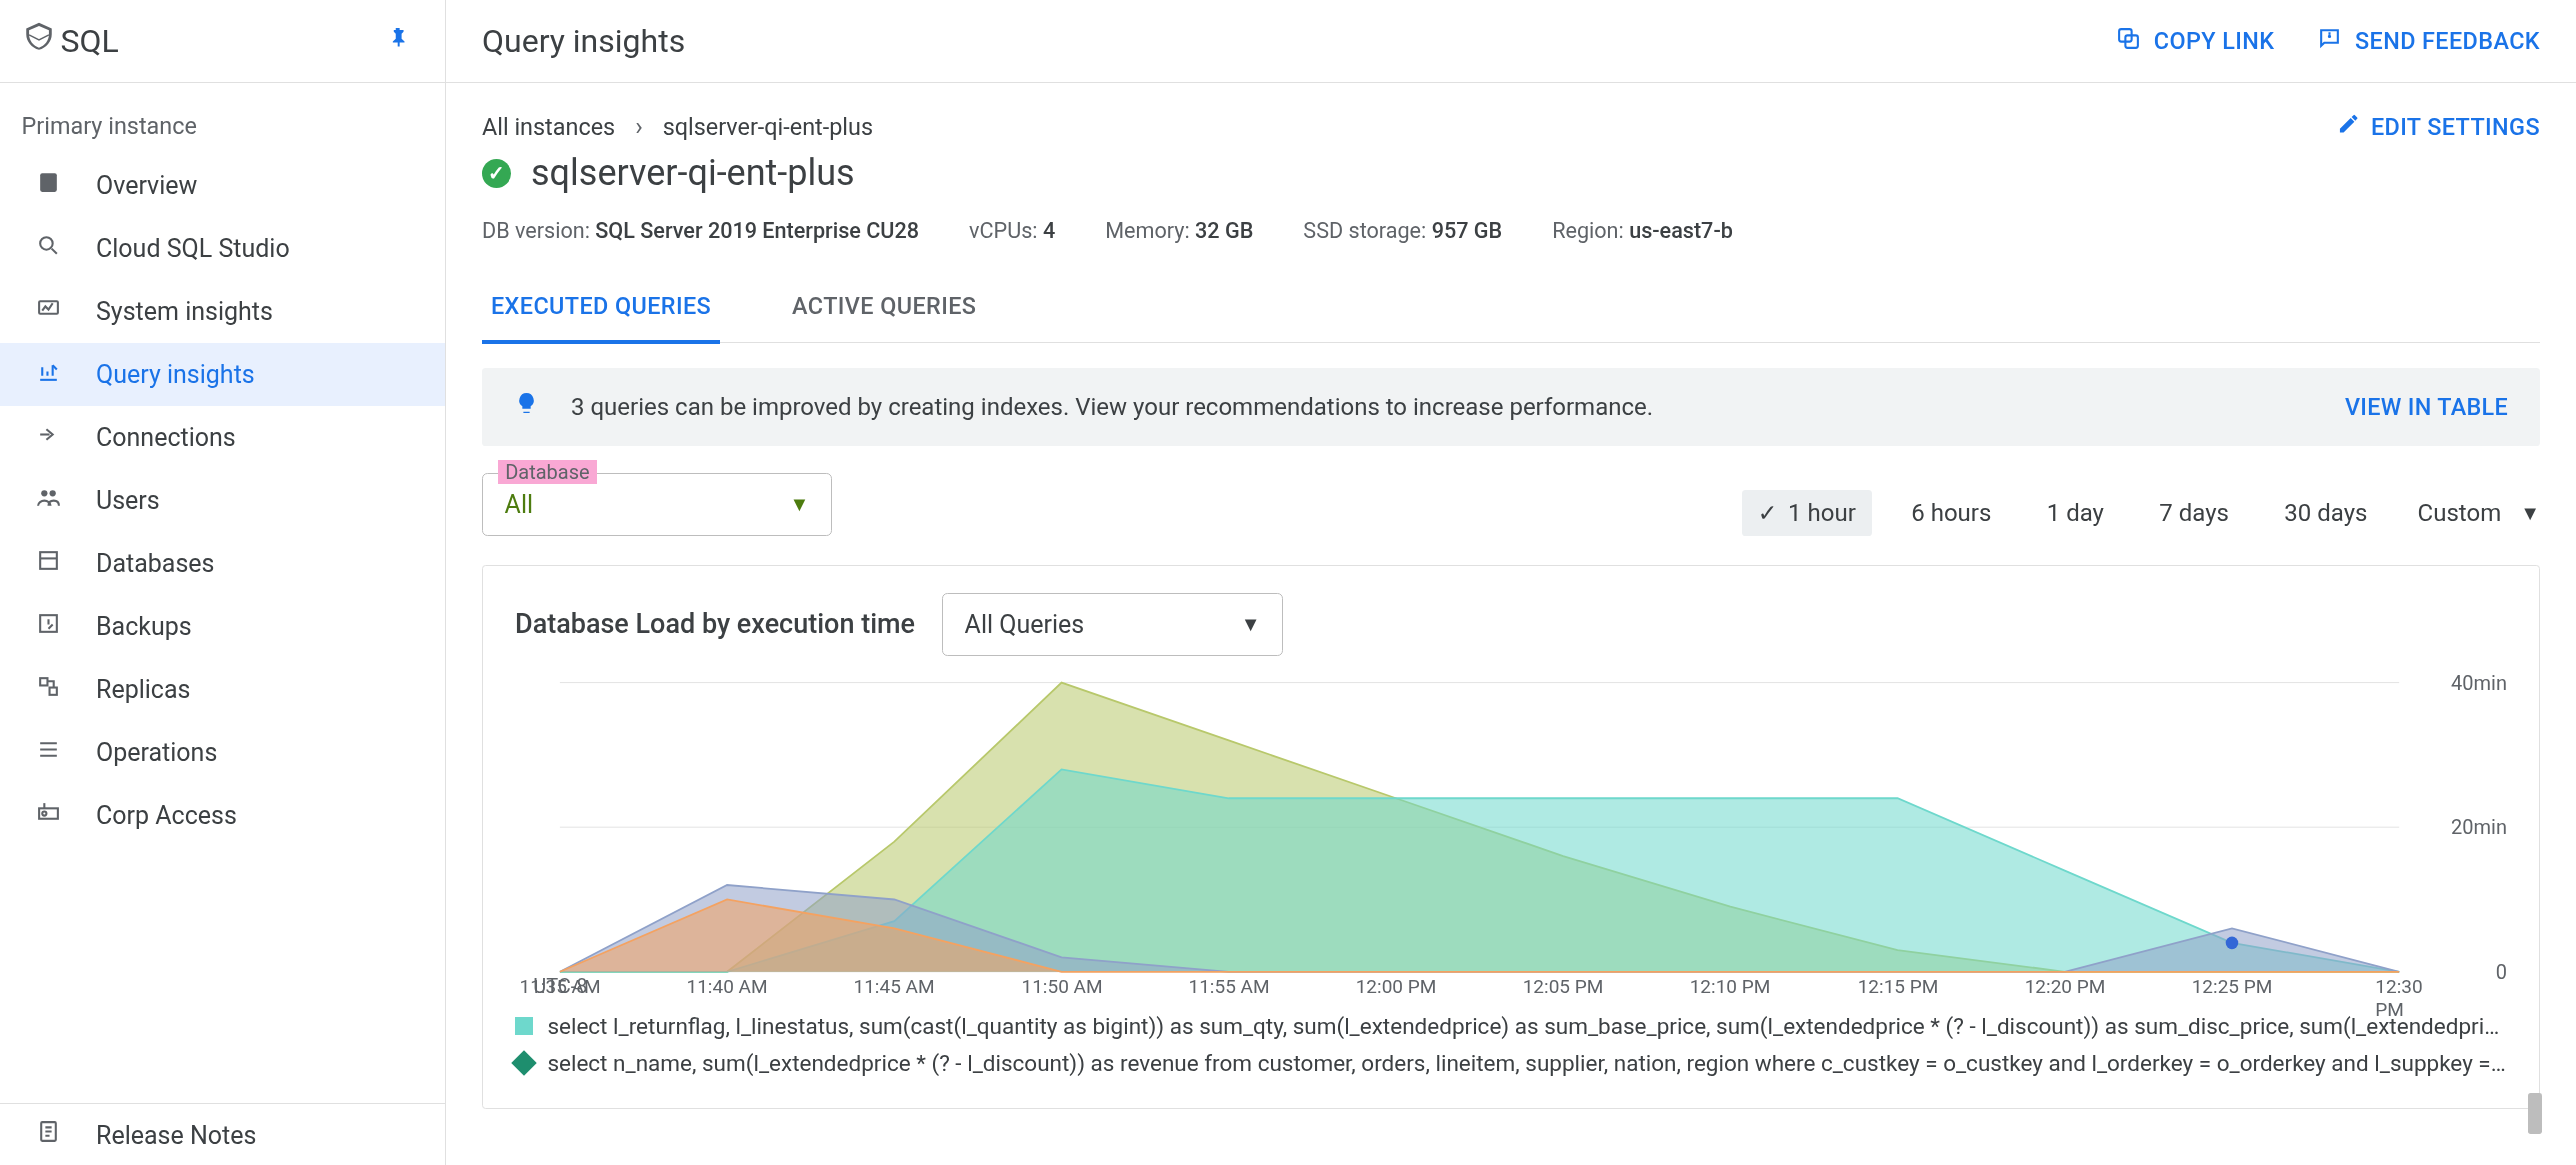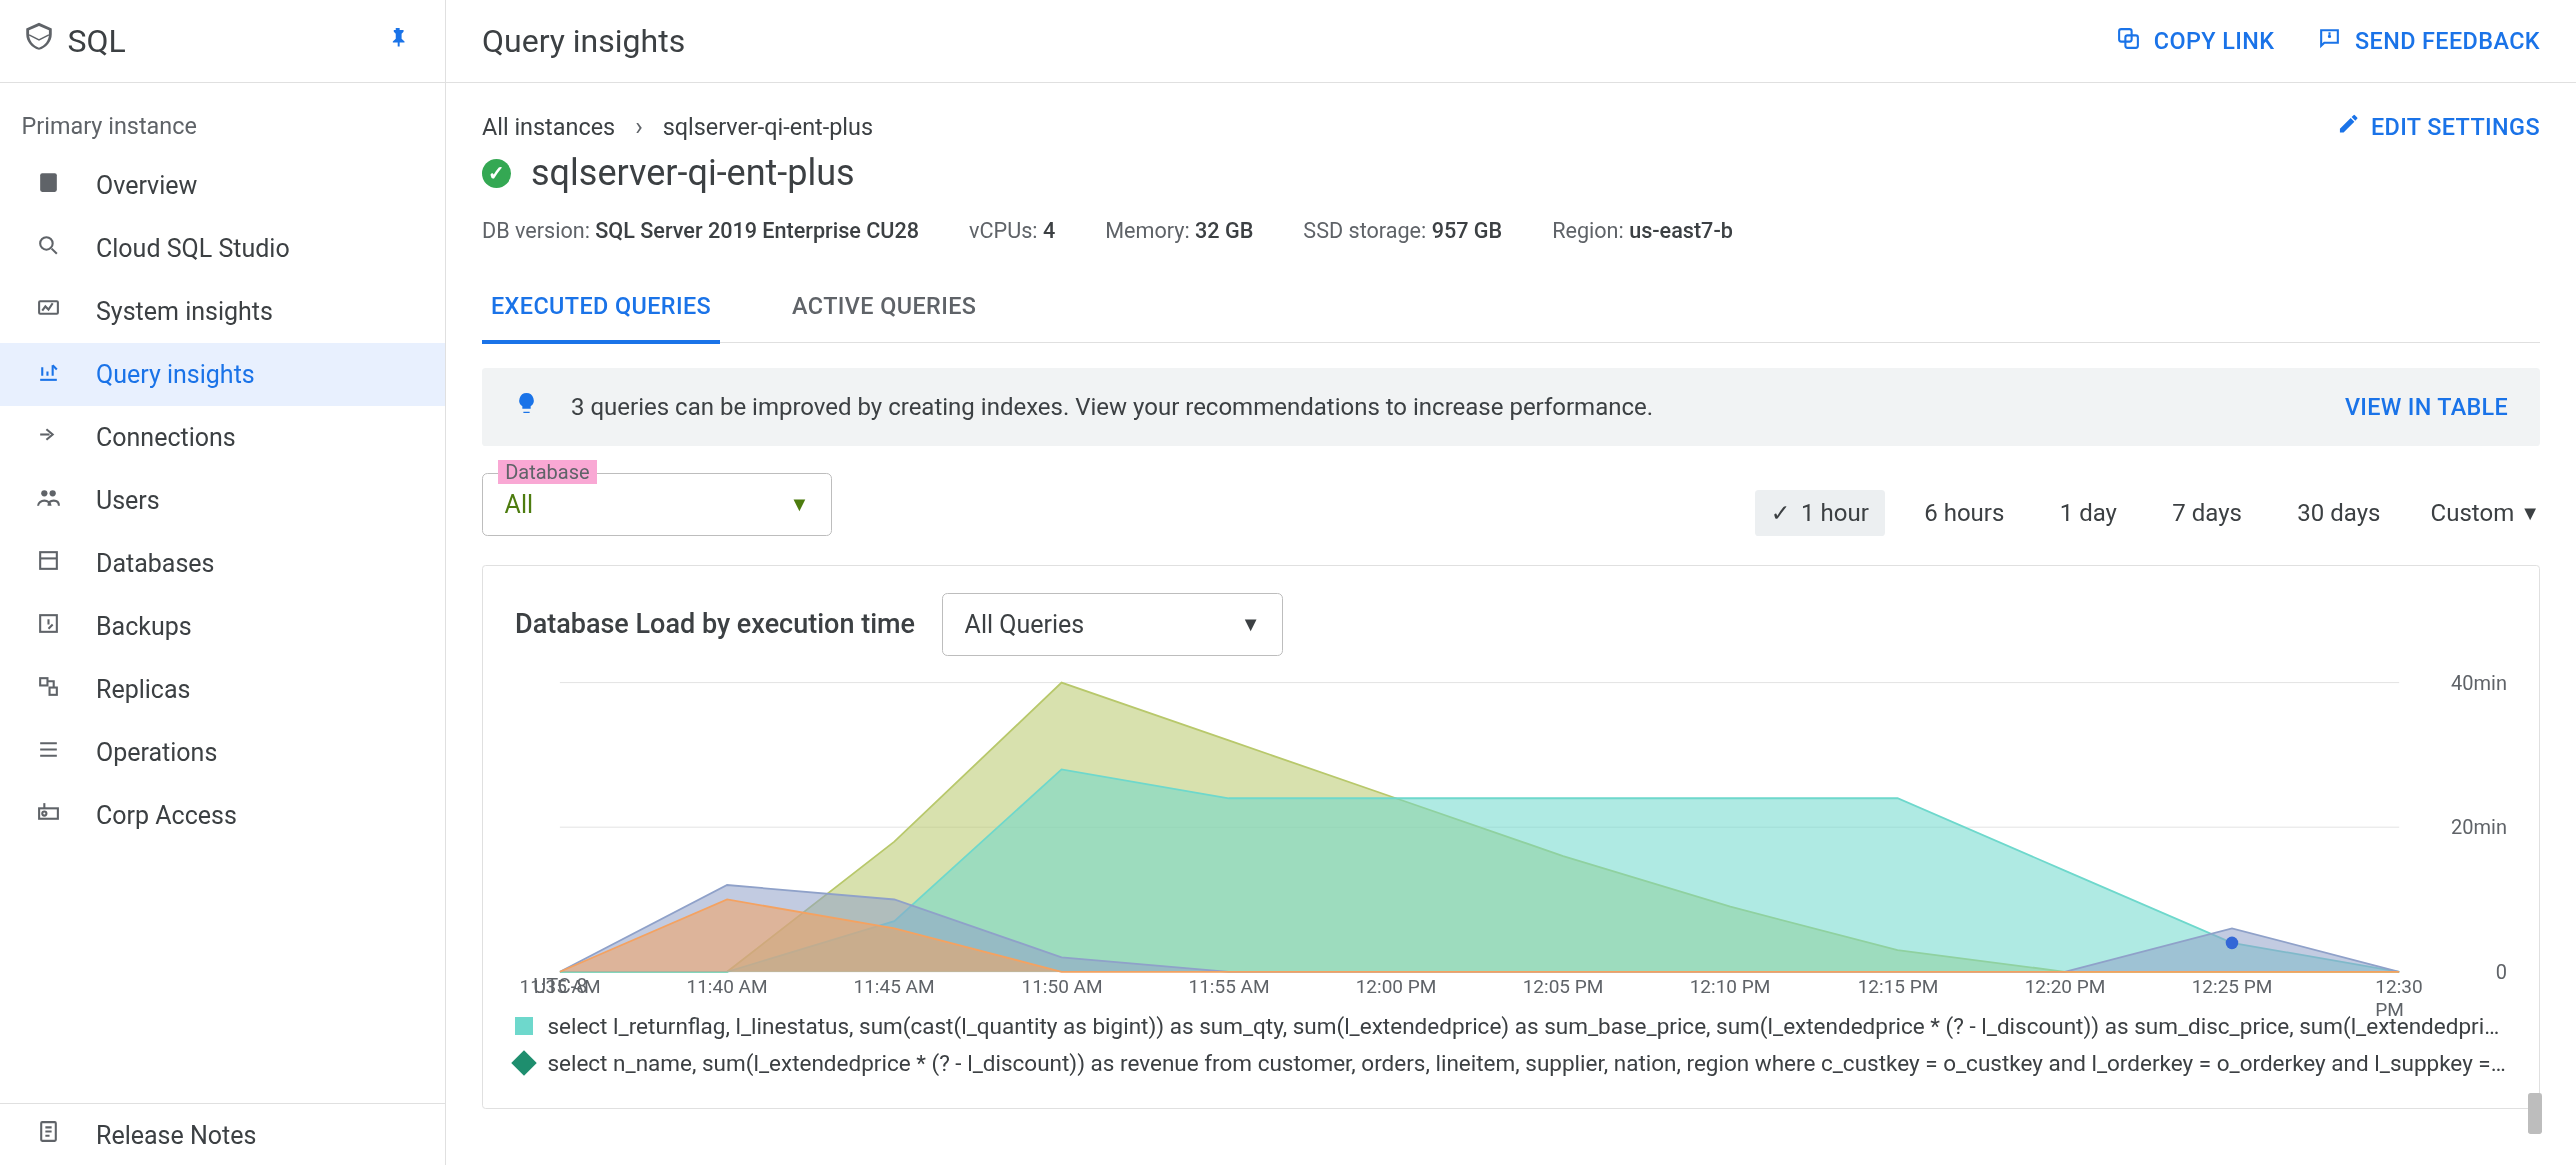--- a/index.html
+++ b/index.html
@@ -2,21 +2,21 @@
 <html style="font-size:14.4px"><head>
 <meta charset="utf-8">
 <style>
   * { box-sizing: border-box; margin: 0; padding: 0; }
   html, body { width: 2576px; height: 1166px; }
   body { font-family: Roboto, "Helvetica Neue", Arial, sans-serif; background: #fff; color: #3c4043; }
 
   
   .top-row { height: 83px; display: flex; align-items: center; border-bottom: 0.9px solid #e0e0e0; }
   .top-left { width: 446px; height: 100%; display: flex; align-items: center; justify-content: space-between; padding: 0 36px 0 21.6px; border-right: 0.9px solid #e0e0e0; }
-  .top-left .brand { display: flex; align-items: center; gap: 12px; font-size: 32px; color: #3c4043; }
+  .top-left .brand { display: flex; align-items: center; gap: 5px; font-size: 32px; color: #3c4043; }
   .top-left .pin { font-size: 25px; color: #1a73e8; }
   .top-right { flex: 1; display: flex; align-items: center; padding: 0 36px; }
   .top-right .page-title { font-size: 32px; color: #3c4043; }
   .top-actions { margin-left: auto; display: flex; gap: 43px; }
   .top-action { display: flex; align-items: center; gap: 12.6px; color: #1a73e8; font-size: 23.4px; font-weight: 500; letter-spacing: 0.4px; cursor: pointer; }
 
   
   .layout { display: flex; height: calc(1166px - 83px); }
   .sidebar { width: 446px; border-right: 0.9px solid #e0e0e0; display: flex; flex-direction: column; }
   .sidebar .section-label { font-size: 23.4px; color: #5f6368; padding: 29px 21.6px 14.4px 21.6px; }
@@ -54,21 +54,21 @@
 
   
   .filters { display: flex; align-items: flex-end; margin-top: 27px; }
   .db-select { position: relative; }
   .db-select .label { position: absolute; top: -12.6px; left: 16px; background: #f9a8d4; padding: 0 7.2px; font-size: 20px; color: #5f6368; }
   .db-select .box { width: 350px; height: 63px; border: 0.9px solid #bdbdbd; border-radius: 5.4px; display: flex; align-items: center; justify-content: space-between; padding: 0 21.6px; font-size: 25px; color: #4d7c0f; cursor: pointer; }
   .time-ranges { margin-left: auto; display: flex; align-items: center; gap: 23.4px; font-size: 24px; color: #3c4043; }
   .tr-item { padding: 9px 16px; cursor: pointer; display: flex; align-items: center; gap: 10.8px; border-radius: 3.6px; }
   .tr-item.active { background: #eceff1; }
   .tr-item .check { font-size: 23.4px; }
-  .tr-custom { display: flex; align-items: center; gap: 6px; cursor: pointer; padding-left: 10.8px; }
+  .tr-custom { display: flex; align-items: center; gap: 19px; cursor: pointer; padding-left: 10.8px; }
 
   
   .card { border: 0.9px solid #e0e0e0; border-radius: 3.6px; margin-top: 29px; padding: 27px 32px; }
   .card-header { display: flex; align-items: center; gap: 27px; }
   .card-title { font-size: 27px; color: #3c4043; font-weight: 500; }
   .mini-select { border: 0.9px solid #bdbdbd; border-radius: 5.4px; height: 63px; min-width: 341px; display: flex; align-items: center; justify-content: space-between; padding: 0 21.6px; font-size: 25px; color: #3c4043; cursor: pointer; }
 
   .chart-wrap { position: relative; margin-top: 23.4px; height: 323px; }
   .chart-svg { position: absolute; inset: 0; }
   .y-ticks { position: absolute; right: 0; top: 0; width: 83px; height: 296px; font-size: 20px; color: #5f6368; }

